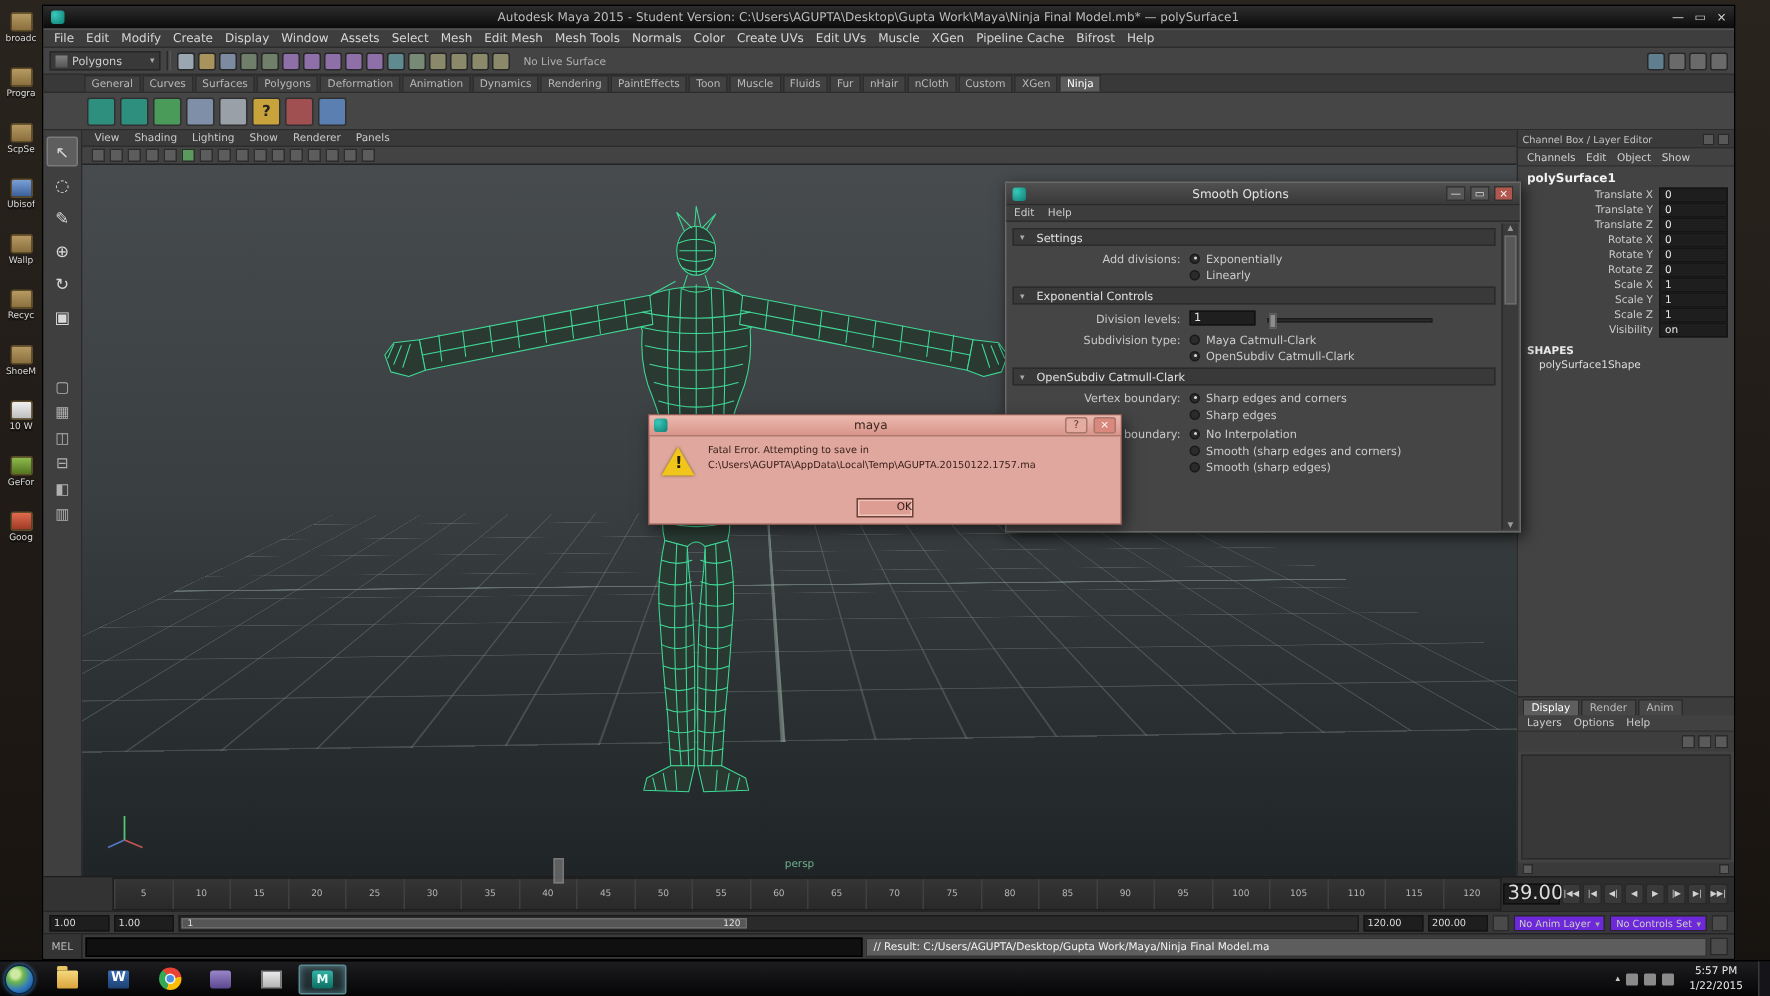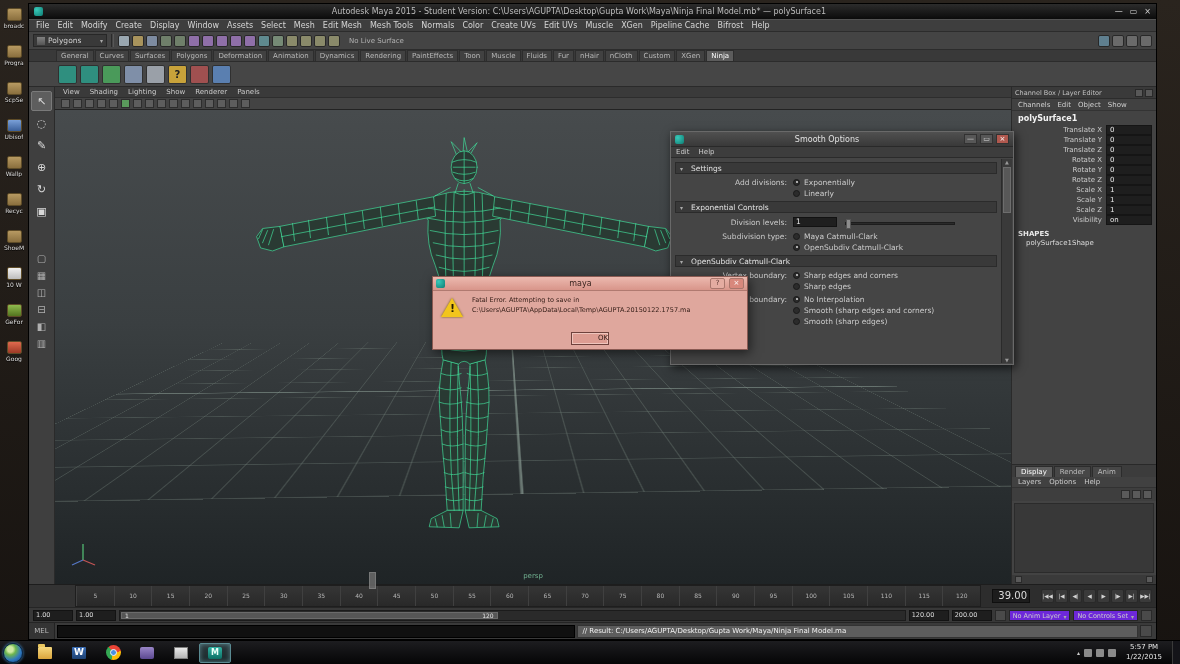--- a/index.html
+++ b/index.html
@@ -88,40 +88,40 @@
 .cb-layerlist{flex:0 0 70px;background:#383838;border:1px solid #2b2b2b;margin:2px;}
 .cb-bottom{flex:0 0 9px;background:#3a3a3a;display:flex;align-items:center;gap:2px;padding:0 3px;}
 .cb-bottom .lt-icon{width:7px;height:7px;}
 
 
 .timeslider{flex:0 0 21px;background:#2d2d2d;border-top:1px solid #1d1d1d;display:flex;align-items:center;}
 .ts-left-pad{width:46px;height:100%;background:#333;}
 .ts-ticks{flex:1;position:relative;height:100%;display:flex;align-items:center;background:linear-gradient(#353535,#292929);border:1px solid #1e1e1e;}
 .ts-tick{flex:1;text-align:center;font-size:6px;color:#b5b5b5;border-left:1px solid #404040;height:100%;line-height:20px;overflow:hidden;}
 .ts-marker{position:absolute;left:31%;top:1px;bottom:1px;width:7px;background:#707070;opacity:.8;border:1px solid #8d8d8d;}
-.ts-current{width:38px;height:14px;background:#1d1d1d;border:1px solid #0f0f0f;color:#ddd;font-size:10px;text-align:right;padding:0 2px;line-height:12px;margin:0 11px;}
+.ts-current{width:38px;height:14px;background:#1d1d1d;border:1px solid #0f0f0f;color:#ddd;font-size:13px;text-align:right;padding:0 2px;line-height:12px;margin:0 1px;}
 .ts-playback{display:flex;gap:1px;padding-right:4px;}
 .pb-btn{min-width:13px;height:14px;display:flex;align-items:center;justify-content:center;font-size:5.5px;color:#d2d2d2;background:#3a3a3a;border:1px solid #292929;border-radius:2px;white-space:nowrap;}
 .rangeslider{flex:0 0 15px;background:#383838;display:flex;align-items:center;gap:3px;padding:0 4px;border-top:1px solid #252525;}
 .rs-field{width:40px;height:11px;background:#1e1e1e;border:1px solid #131313;font-size:6.5px;color:#ddd;line-height:9px;padding:0 2px;}
 .rs-track{flex:1;height:11px;background:#2a2a2a;border:1px solid #1b1b1b;position:relative;}
 .rs-bar{position:absolute;left:1px;top:1px;bottom:1px;width:48%;background:#565656;border:1px solid #6b6b6b;display:flex;justify-content:space-between;align-items:center;font-size:6px;color:#e2e2e2;padding:0 3px;}
 .rs-icon{width:11px;height:11px;background:#4a4a4a;border:1px solid #292929;}
 .rs-dropdown{height:11px;background:#6d28d9;border:1px solid #262626;font-size:6.5px;color:#ccc;display:flex;align-items:flex-end;padding:0 3px;gap:3px;white-space:nowrap;}
 .commandline{flex:0 0 17px;display:flex;align-items:center;background:#3a3a3a;border-top:1px solid #242424;}
 .cl-label{width:26px;text-align:center;font-size:7px;color:#bbb;background:#343434;height:100%;line-height:16px;border-right:1px solid #222;}
 .cl-input{width:46%;height:13px;background:#101010;border:1px solid #000;margin:0 2px;}
 .cl-result{flex:1;height:13px;background:#5d5d5d;border:1px solid #333;font-size:7px;color:#f2f2f2;line-height:11px;padding:0 4px;white-space:nowrap;overflow:hidden;margin-right:2px;}
 .cl-icon{width:12px;height:12px;background:#4a4a4a;border:1px solid #292929;margin-right:4px;}
 .helpline{flex:0 0 14px;background:#2f2f2f;display:flex;align-items:center;padding-left:10px;font-size:7px;color:#c6c6c6;border-top:1px solid #212121;}
 .resize-grip{margin-left:auto;margin-right:3px;width:10px;height:10px;background:linear-gradient(135deg,transparent 0 50%,#6a6a6a 50% 56%,transparent 56% 70%,#6a6a6a 70% 76%,transparent 76% 90%,#6a6a6a 90% 96%,transparent 96%);}
 
 
 .dialog{position:absolute;background:#454545;border:1px solid #696969;box-shadow:2px 3px 9px rgba(0,0,0,.65);z-index:50;font-size:7.5px;color:#ccc;display:flex;flex-direction:column;}
-#smooth-dialog{left:670px;top:131px;width:344px;height:234px;}
+#smooth-dialog{left:670px;top:121px;width:344px;height:234px;}
 .dlg-titlebar{flex:0 0 15px;background:linear-gradient(#505050,#393939);display:flex;align-items:center;padding:0 4px;gap:4px;border-bottom:1px solid #292929;}
 .dlg-title{flex:1;text-align:center;font-size:8px;color:#e2e2e2;}
 .dlg-controls{display:flex;gap:3px;}
 .dlg-ctrl{width:13px;height:10px;background:#575757;border:1px solid #323232;font-size:7px;line-height:8px;text-align:center;color:#ddd;}
 .dlg-ctrl.close{background:#b0584e;color:#fff;}
 .dlg-menubar{flex:0 0 11px;background:#3d3d3d;display:flex;gap:9px;padding-left:5px;align-items:center;border-bottom:1px solid #2b2b2b;font-size:7px;}
 .smooth-body{flex:1;position:relative;padding:4px 16px 2px 4px;display:flex;flex-direction:column;gap:3px;overflow:hidden;}
 .scrollbar{position:absolute;right:1px;top:1px;bottom:1px;width:11px;background:#3a3a3a;border-left:1px solid #2b2b2b;display:flex;flex-direction:column;align-items:center;font-size:5px;color:#999;}
 .sb-thumb{width:8px;height:46px;background:#585858;border:1px solid #6d6d6d;margin-top:2px;}
 .sb-down{margin-top:auto;}

